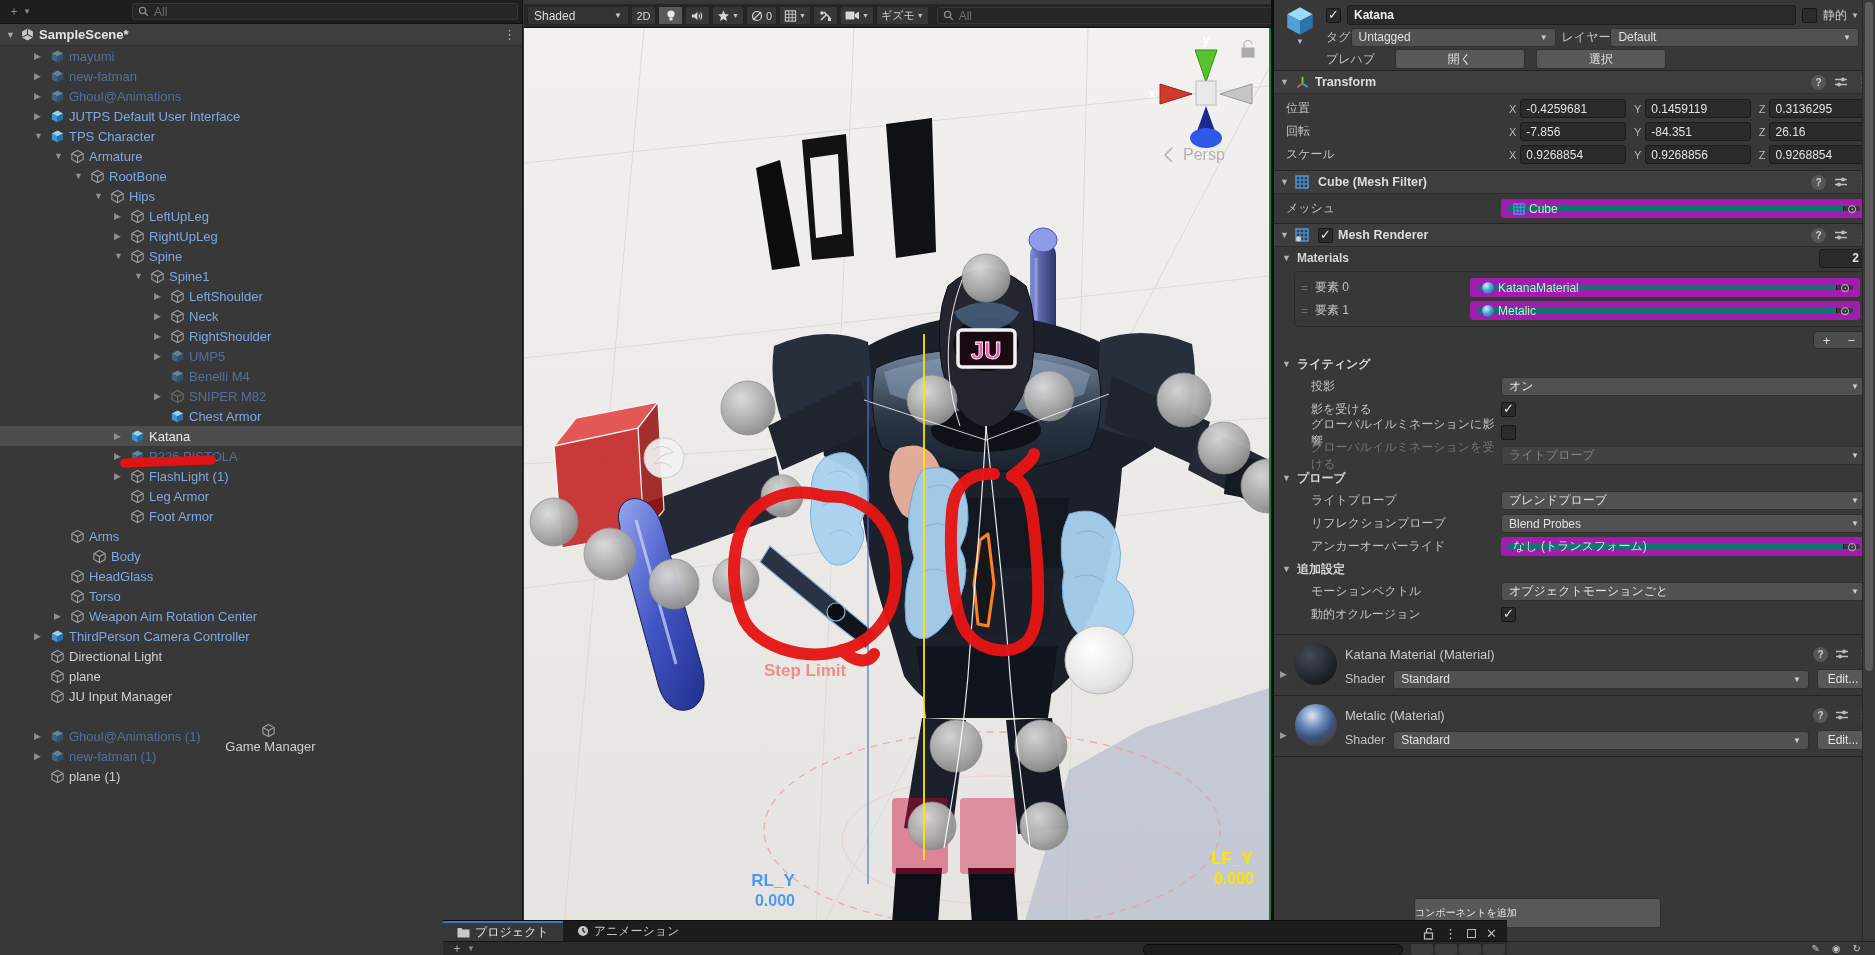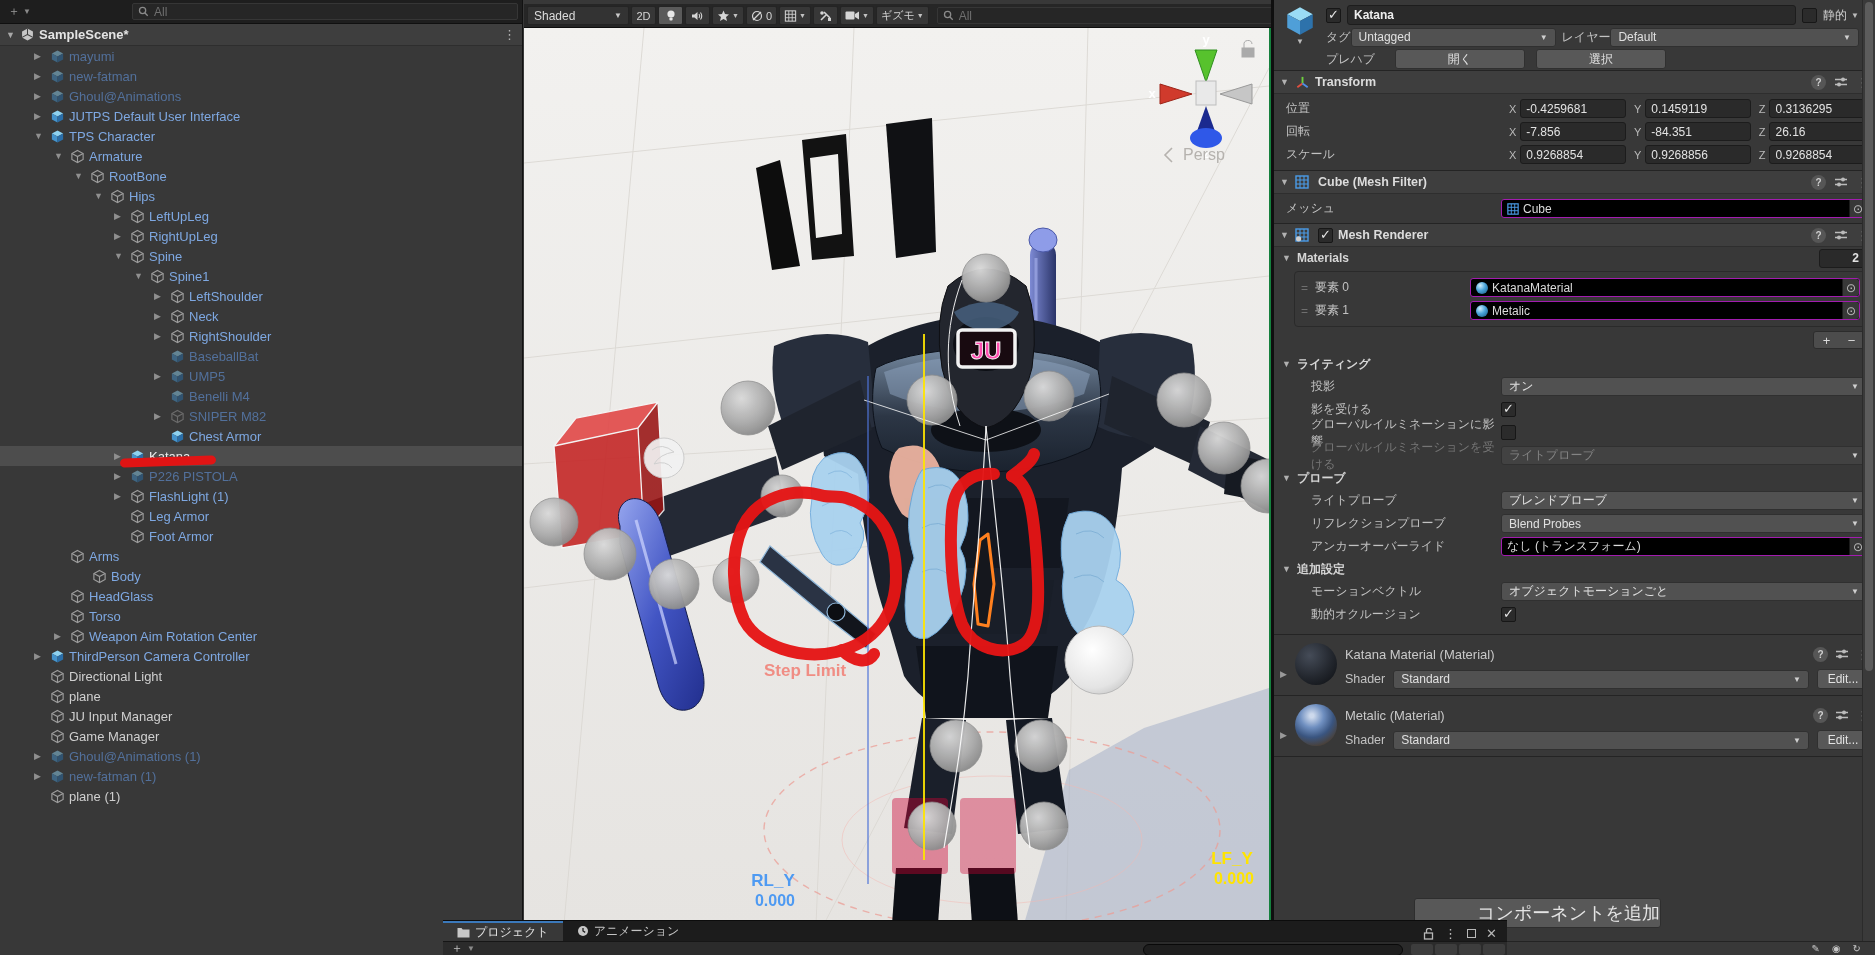--- a/index.html
+++ b/index.html
@@ -48,21 +48,21 @@
   #insp-scroll{position:absolute;right:0;top:0;width:13px;height:955px;background:#3a3a3a;border-left:1px solid #2b2b2b;}
   #insp-scroll .thumb{position:absolute;left:2px;right:2px;top:2px;height:70%;background:#5c5c5c;border-radius:5px;}
   .insp-inner{padding:4px 16px 0 6px;}
   .irow{display:flex;align-items:center;height:22px;}
   .checkbox{width:15px;height:15px;background:#2b2b2b;border:1px solid #171717;border-radius:2px;flex:0 0 15px;position:relative;}
   .checkbox.on::after{content:"\2713";position:absolute;left:1px;top:-2px;color:#e6e6e6;font-size:13px;}
   .namefield{flex:1;height:20px;background:#2a2a2a;border:1px solid #1d1d1d;border-radius:3px;display:flex;align-items:center;padding:0 6px;color:#eee;font-weight:bold;margin:0 6px;}
   .dropdown{height:19px;background:#515151;border:1px solid #303030;border-radius:3px;display:flex;align-items:center;padding:0 7px;color:#e0e0e0;}
   .dropdown .caret{margin-left:auto;font-size:8px;color:#cfcfcf;padding-left:8px;}
   .dropdown.disabled{background:#424242;color:#848484;}
-  .objfield{height:19px;background:#000000;border:1px solid #a21caf;border-radius:3px;display:flex;align-items:center;padding:0 0 0 5px;color:#dcdcdc;flex:1;}
+  .objfield{height:19px;background:#0f766e;border:7px solid #a21caf;border-radius:3px;display:flex;align-items:center;padding:0 0 0 5px;color:#dcdcdc;flex:1;}
   .objfield .picker{margin-left:auto;width:17px;text-align:center;color:#bdbdbd;background:#383838;border-left:1px solid #1c1c1c;border-radius:0 3px 3px 0;align-self:stretch;display:flex;align-items:center;justify-content:center;font-size:12px;}
   .comp-header{height:24px;background:#3e3e3e;border-top:1px solid #242424;border-bottom:1px solid #2e2e2e;display:flex;align-items:center;padding:0 6px;gap:5px;}
   .comp-header .fold{color:#b2b2b2;font-size:9px;width:10px;}
   .comp-header .title{font-weight:bold;color:#dcdcdc;font-size:12.5px;}
   .comp-header .right{margin-left:auto;display:flex;align-items:center;gap:8px;}
   .help{width:15px;height:15px;border-radius:50%;background:#565656;color:#cfcfcf;font-size:10px;font-weight:bold;display:flex;align-items:center;justify-content:center;}
   .kebab{color:#bbb;font-size:13px;}
   .prop{display:flex;align-items:center;height:23px;padding-left:37px;}
   .prop .plabel{width:190px;flex:0 0 190px;color:#c2c2c2;}
   .prop .plabel.dis{color:#757575;}
@@ -87,21 +87,21 @@
   .preview{width:42px;height:42px;border-radius:50%;flex:0 0 42px;}
   .preview.dark{background:radial-gradient(circle at 35% 30%,#454c58,#23272e 55%,#0b0d10);}
   .preview.blue{background:radial-gradient(circle at 40% 28%,#cdd9ec 5%,#6f8fc0 30%,#3a5580 55%,#4a3f35 80%,#2a211a);}
   .mat-main{flex:1;}
   .mat-title-row{display:flex;align-items:center;height:22px;}
   .mat-title{color:#c9c9c9;font-size:13px;}
   .mat-title-row .right{margin-left:auto;display:flex;gap:7px;align-items:center;}
   .shader-row{display:flex;align-items:center;margin-top:4px;gap:8px;}
   .shader-row .slabel{color:#c2c2c2;font-size:12.5px;}
   .shader-row .dropdown{flex:1;}
-  #add-component{position:absolute;left:140px;top:898px;width:247px;height:30px;background:#585858;border:1px solid #2e2e2e;border-radius:3px;color:#e4e4e4;display:flex;align-items:center;justify-content:flex-end;font-size:18px;}
+  #add-component{position:absolute;left:140px;top:898px;width:247px;height:30px;background:#585858;border:1px solid #2e2e2e;border-radius:3px;color:#e4e4e4;display:flex;align-items:center;justify-content:flex-start;font-size:10px;}
 
   
   #bottom-titlebar{position:absolute;left:443px;top:920px;width:1064px;height:21px;background:#1c1c1c;border-top:1px solid #0c0c0c;display:flex;align-items:flex-end;z-index:20;}
   .tab{height:20px;display:flex;align-items:center;gap:5px;padding:0 14px;color:#c4c4c4;font-size:12px;}
   .tab.active{background:#383838;border-top:2px solid #3b79bb;color:#e0e0e0;}
   #bottom-titlebar .controls{margin-left:auto;display:flex;align-items:center;gap:10px;padding-right:10px;color:#b8b8b8;}
   .win-max{width:9px;height:9px;border:1.5px solid #b8b8b8;display:inline-block;}
   #bottom-row-left{position:absolute;left:443px;top:941px;width:1064px;height:14px;background:#2b2b2b;border-top:1px solid #161616;display:flex;align-items:flex-start;z-index:20;}
   #bottom-row-left .plus{color:#c0c0c0;font-size:12px;margin-left:8px;line-height:13px;}
   #bottom-row-left .caret{color:#8a8a8a;font-size:8px;margin-left:4px;line-height:14px;}
@@ -285,53 +285,42 @@
           <span class="h-arrow">▶</span>
           <span class="h-icon">
             <svg viewBox="0 0 16 16" width="15" height="15">
               <path d="M8 1.5 L14 4.8 L14 11.2 L8 14.5 L2 11.2 L2 4.8 Z" fill="none" stroke="#9d9d9d" stroke-width="1.2"></path>
               <path d="M2 4.8 L8 8 L14 4.8 M8 8 L8 14.5" fill="none" stroke="#9d9d9d" stroke-width="1.2"></path>
             </svg>
           </span>
           <span class="h-label">RightShoulder</span>
         </div>
         <div class="h-row tone-dim" style="padding-left: 154px;">
-          <span class="h-arrow"></span>
-          <span class="h-icon">
-            <svg viewBox="0 0 16 16" width="15" height="15">
-              <path d="M8 1.5 L14 4.8 L8 8 L2 4.8 Z" fill="#8ed2f0"></path>
-              <path d="M2 4.8 L8 8 L8 14.5 L2 11.2 Z" fill="#4493cc"></path>
-              <path d="M14 4.8 L8 8 L8 14.5 L14 11.2 Z" fill="#2a6ea8"></path>
-            </svg>
-          </span>
-          <span class="h-label">BaseballBat</span>
+          <span class="h-arrow">▶</span>
+          <span class="h-icon">
+            <svg viewBox="0 0 16 16" width="15" height="15">
+              <path d="M8 1.5 L14 4.8 L8 8 L2 4.8 Z" fill="#8ed2f0"></path>
+              <path d="M2 4.8 L8 8 L8 14.5 L2 11.2 Z" fill="#4493cc"></path>
+              <path d="M14 4.8 L8 8 L8 14.5 L14 11.2 Z" fill="#2a6ea8"></path>
+            </svg>
+          </span>
+          <span class="h-label">UMP5</span>
         </div>
         <div class="h-row tone-dim" style="padding-left: 154px;">
-          <span class="h-arrow">▶</span>
-          <span class="h-icon">
-            <svg viewBox="0 0 16 16" width="15" height="15">
-              <path d="M8 1.5 L14 4.8 L8 8 L2 4.8 Z" fill="#8ed2f0"></path>
-              <path d="M2 4.8 L8 8 L8 14.5 L2 11.2 Z" fill="#4493cc"></path>
-              <path d="M14 4.8 L8 8 L8 14.5 L14 11.2 Z" fill="#2a6ea8"></path>
-            </svg>
-          </span>
-          <span class="h-label">UMP5</span>
+          <span class="h-arrow"></span>
+          <span class="h-icon">
+            <svg viewBox="0 0 16 16" width="15" height="15">
+              <path d="M8 1.5 L14 4.8 L8 8 L2 4.8 Z" fill="#8ed2f0"></path>
+              <path d="M2 4.8 L8 8 L8 14.5 L2 11.2 Z" fill="#4493cc"></path>
+              <path d="M14 4.8 L8 8 L8 14.5 L14 11.2 Z" fill="#2a6ea8"></path>
+            </svg>
+          </span>
+          <span class="h-label">Benelli M4</span>
         </div>
         <div class="h-row tone-dim" style="padding-left: 154px;">
-          <span class="h-arrow"></span>
-          <span class="h-icon">
-            <svg viewBox="0 0 16 16" width="15" height="15">
-              <path d="M8 1.5 L14 4.8 L8 8 L2 4.8 Z" fill="#8ed2f0"></path>
-              <path d="M2 4.8 L8 8 L8 14.5 L2 11.2 Z" fill="#4493cc"></path>
-              <path d="M14 4.8 L8 8 L8 14.5 L14 11.2 Z" fill="#2a6ea8"></path>
-            </svg>
-          </span>
-          <span class="h-label">Benelli M4</span>
-        </div>
-        <div class="h-row tone-dim" style="padding-left: 154px;">
           <span class="h-arrow">▶</span>
           <span class="h-icon">
             <svg viewBox="0 0 16 16" width="15" height="15">
               <path d="M8 1.5 L14 4.8 L14 11.2 L8 14.5 L2 11.2 L2 4.8 Z" fill="none" stroke="#9d9d9d" stroke-width="1.2"></path>
               <path d="M2 4.8 L8 8 L14 4.8 M8 8 L8 14.5" fill="none" stroke="#9d9d9d" stroke-width="1.2"></path>
             </svg>
           </span>
           <span class="h-label">SNIPER M82</span>
         </div>
         <div class="h-row tone-blue" style="padding-left: 154px;">
@@ -481,21 +470,21 @@
         <div class="h-row tone-plain" style="padding-left: 34px;">
           <span class="h-arrow"></span>
           <span class="h-icon">
             <svg viewBox="0 0 16 16" width="15" height="15">
               <path d="M8 1.5 L14 4.8 L14 11.2 L8 14.5 L2 11.2 L2 4.8 Z" fill="none" stroke="#9d9d9d" stroke-width="1.2"></path>
               <path d="M2 4.8 L8 8 L14 4.8 M8 8 L8 14.5" fill="none" stroke="#9d9d9d" stroke-width="1.2"></path>
             </svg>
           </span>
           <span class="h-label">JU Input Manager</span>
         </div>
-        <div class="h-row tone-plain" style="padding-left: 34px;">
+        <div class="h-row tone-plain" style="padding-left: 17px; flex-direction: column;">
           <span class="h-arrow"></span>
           <span class="h-icon">
             <svg viewBox="0 0 16 16" width="15" height="15">
               <path d="M8 1.5 L14 4.8 L14 11.2 L8 14.5 L2 11.2 L2 4.8 Z" fill="none" stroke="#9d9d9d" stroke-width="1.2"></path>
               <path d="M2 4.8 L8 8 L14 4.8 M8 8 L8 14.5" fill="none" stroke="#9d9d9d" stroke-width="1.2"></path>
             </svg>
           </span>
           <span class="h-label">Game Manager</span>
         </div>
         <div class="h-row tone-dim" style="padding-left: 34px;">

